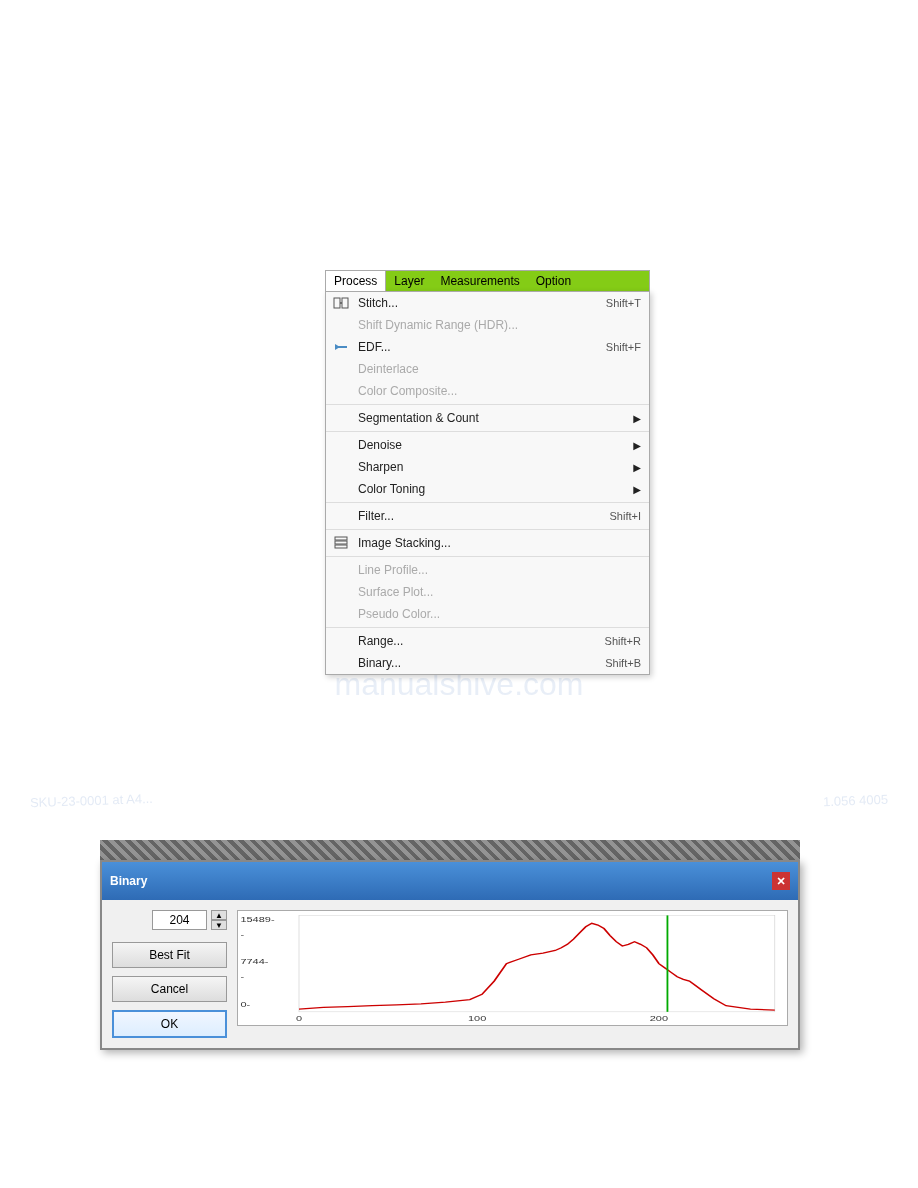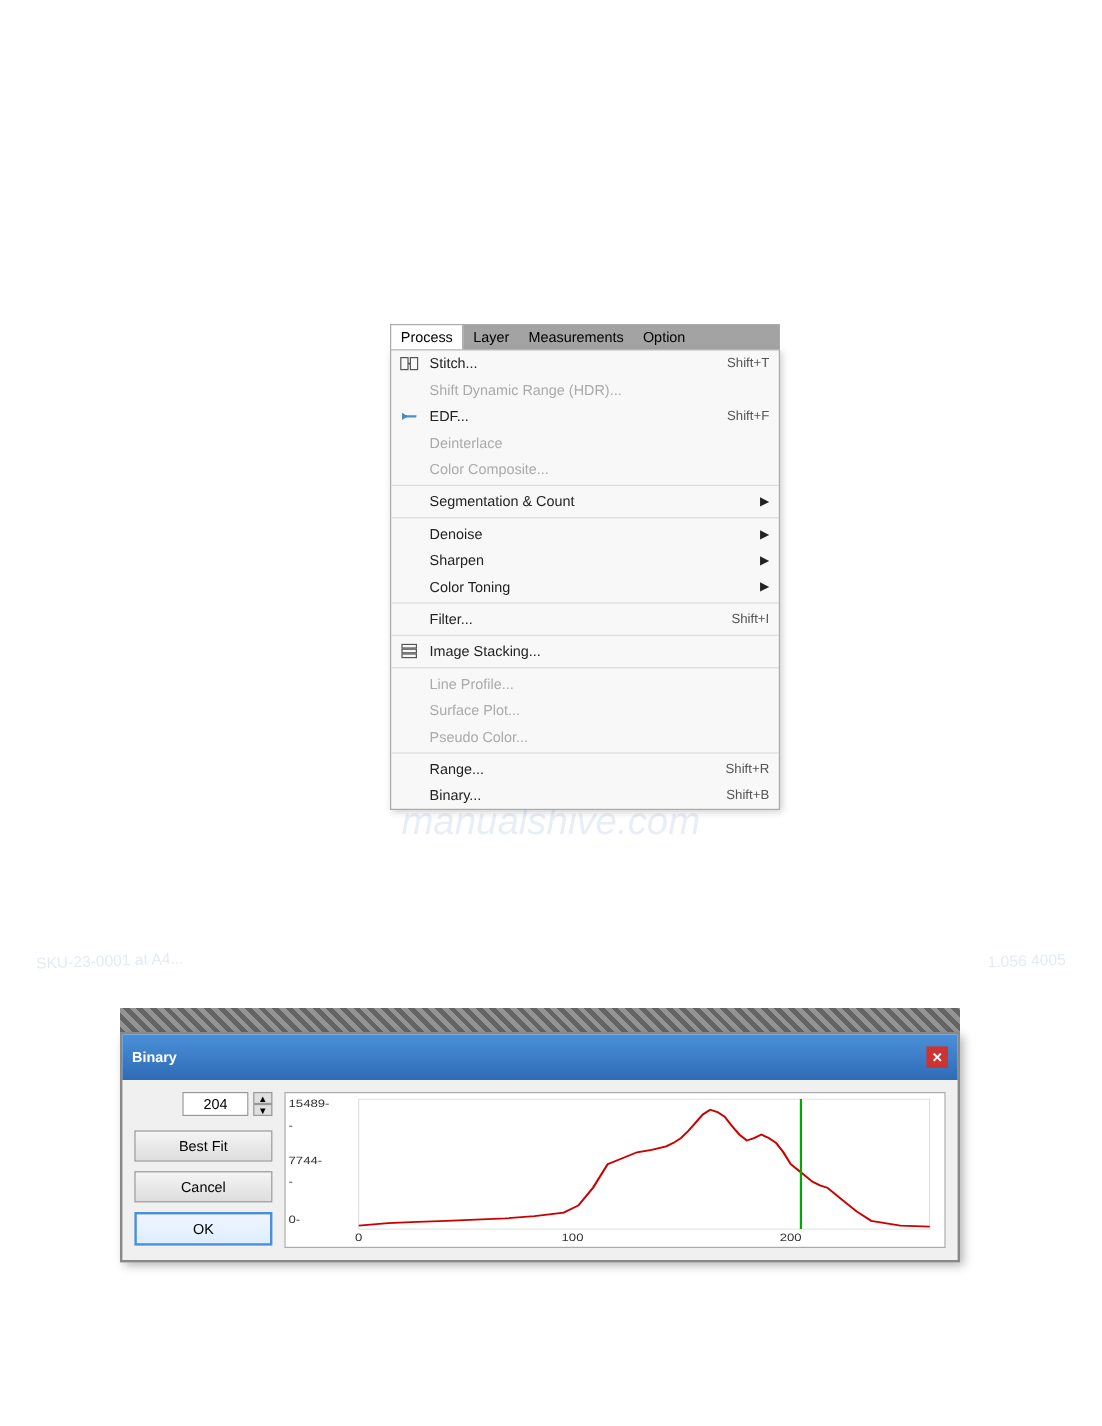--- a/index.html
+++ b/index.html
@@ -35,21 +35,21 @@
     
     .menu-area {
       position: absolute;
       top: 270px;
       left: 325px;
       z-index: 10;
     }
 
     .menu-bar {
       display: flex;
-      background: #a3a3a3;
+      background: #84cc16;
       border: 1px solid #aaa;
       border-bottom: none;
       text-align: right;
     }
     .menu-bar-item {
       padding: 3px 8px;
       font-size: 12px;
       cursor: pointer;
       white-space: nowrap;
     }
@@ -202,21 +202,21 @@
     .dialog-button.ok-btn {
       border: 2px solid #4a90d9;
       background: linear-gradient(to bottom, #f0f6ff, #ddeeff);
     }
 
     .chart-area {
       flex: 1;
       background: white;
       border: 1px solid #aaa;
       position: relative;
-      height: 130px;
+      height: 116px;
     }
 
     .chart-svg {
       width: 100%;
       height: 100%;
     }
 
     
     .thumb-area {
       position: absolute;
@@ -240,21 +240,21 @@
       );
       opacity: 0.7;
     }
   </style>
 </head>
 <body>
 
 <div class="watermark">
   <div style="position:relative; text-align:center;">
     <div class="watermark-text">Ama</div>
-    <div style="position:absolute; bottom:-40px; left:50%; transform:translateX(-50%); font-size:32px; color:rgba(100,140,200,0.15); white-space:nowrap;font-style:italic;">manualshive.com</div>
+    <div style="position:absolute; bottom:-40px; left:50%; transform:translateX(-50%); font-size:32px; color:rgba(100,140,200,0.15); white-space:nowrap;">manualshive.com</div>
   </div>
 </div>
 <div style="position:absolute; bottom:380px; left:30px; font-size:13px; color:rgba(100,140,200,0.18); transform:rotate(-2deg); white-space:nowrap;">SKU-23-0001 at A4...</div>
 <div style="position:absolute; bottom:380px; right:30px; font-size:13px; color:rgba(100,140,200,0.18); transform:rotate(-2deg); white-space:nowrap;">1.056 4005</div>
 
 <div class="menu-area">
 
   <div class="menu-bar">
     <div class="menu-bar-item active">Process</div>
     <div class="menu-bar-item">Layer</div>

